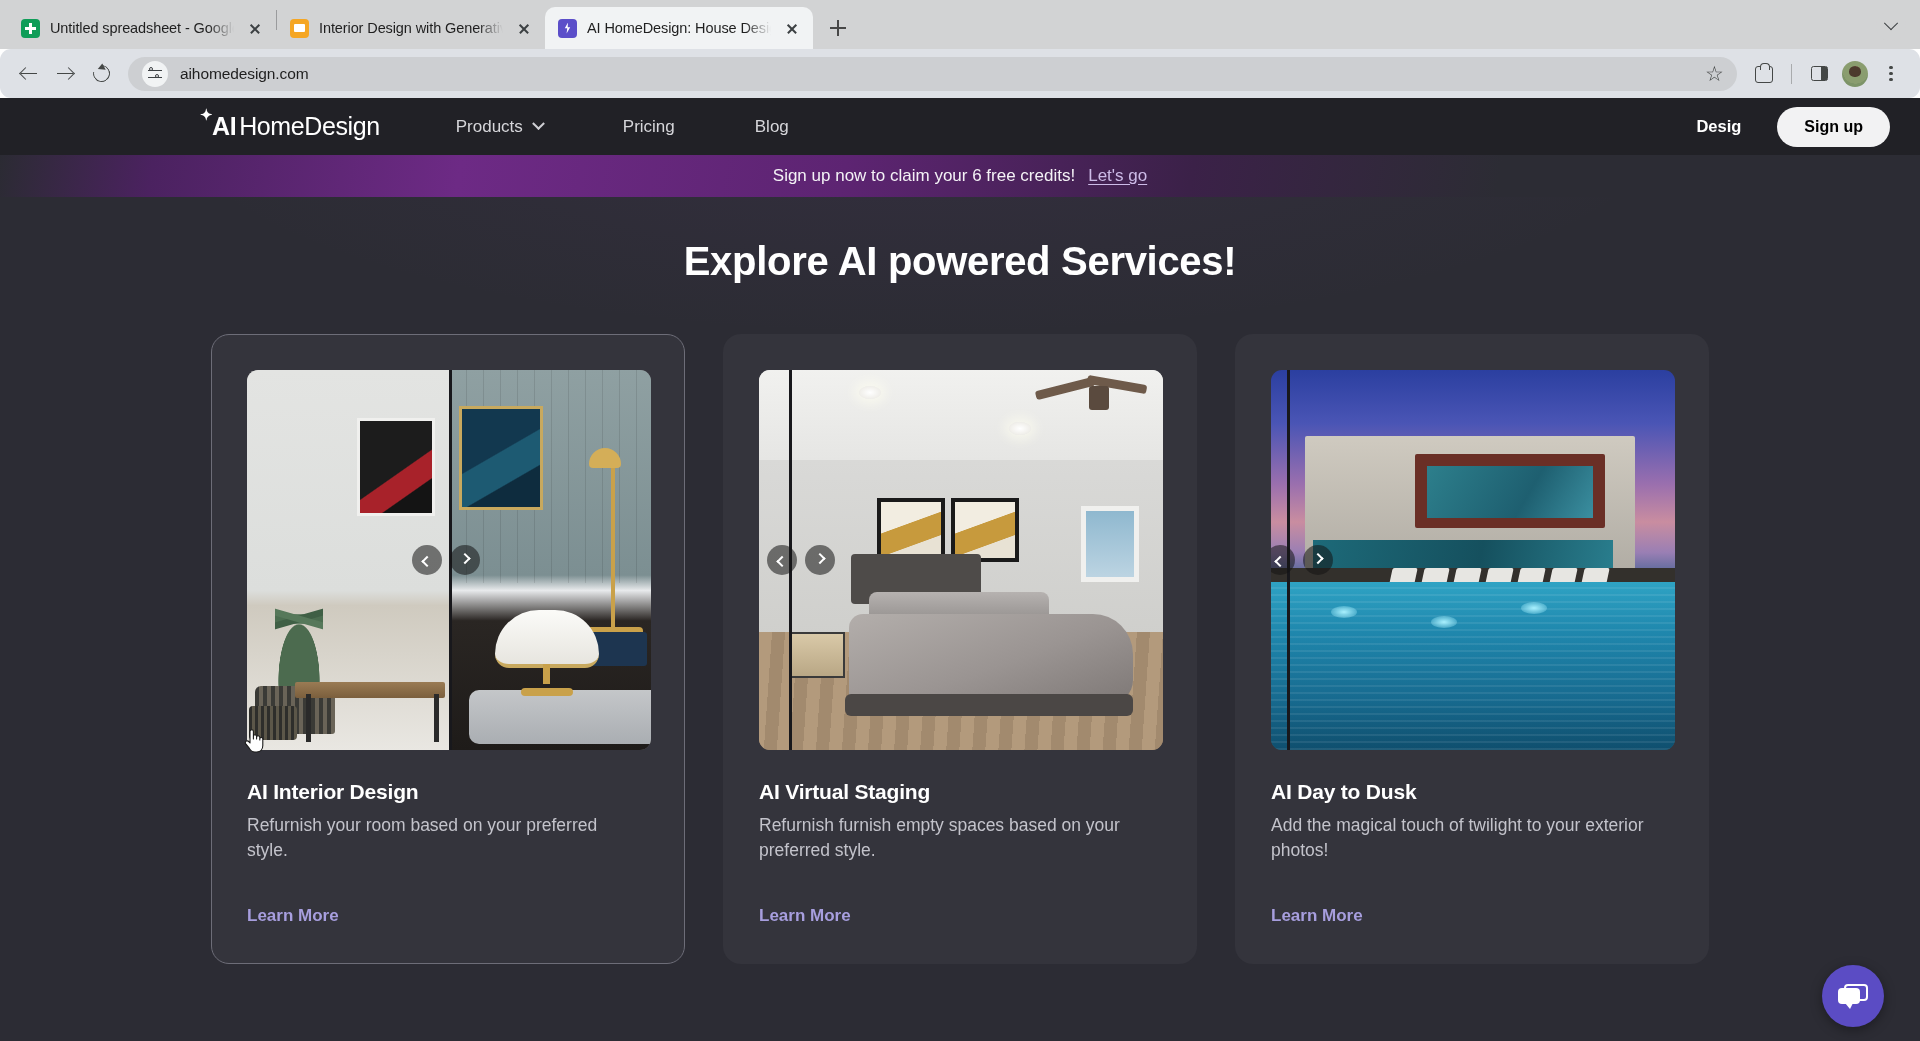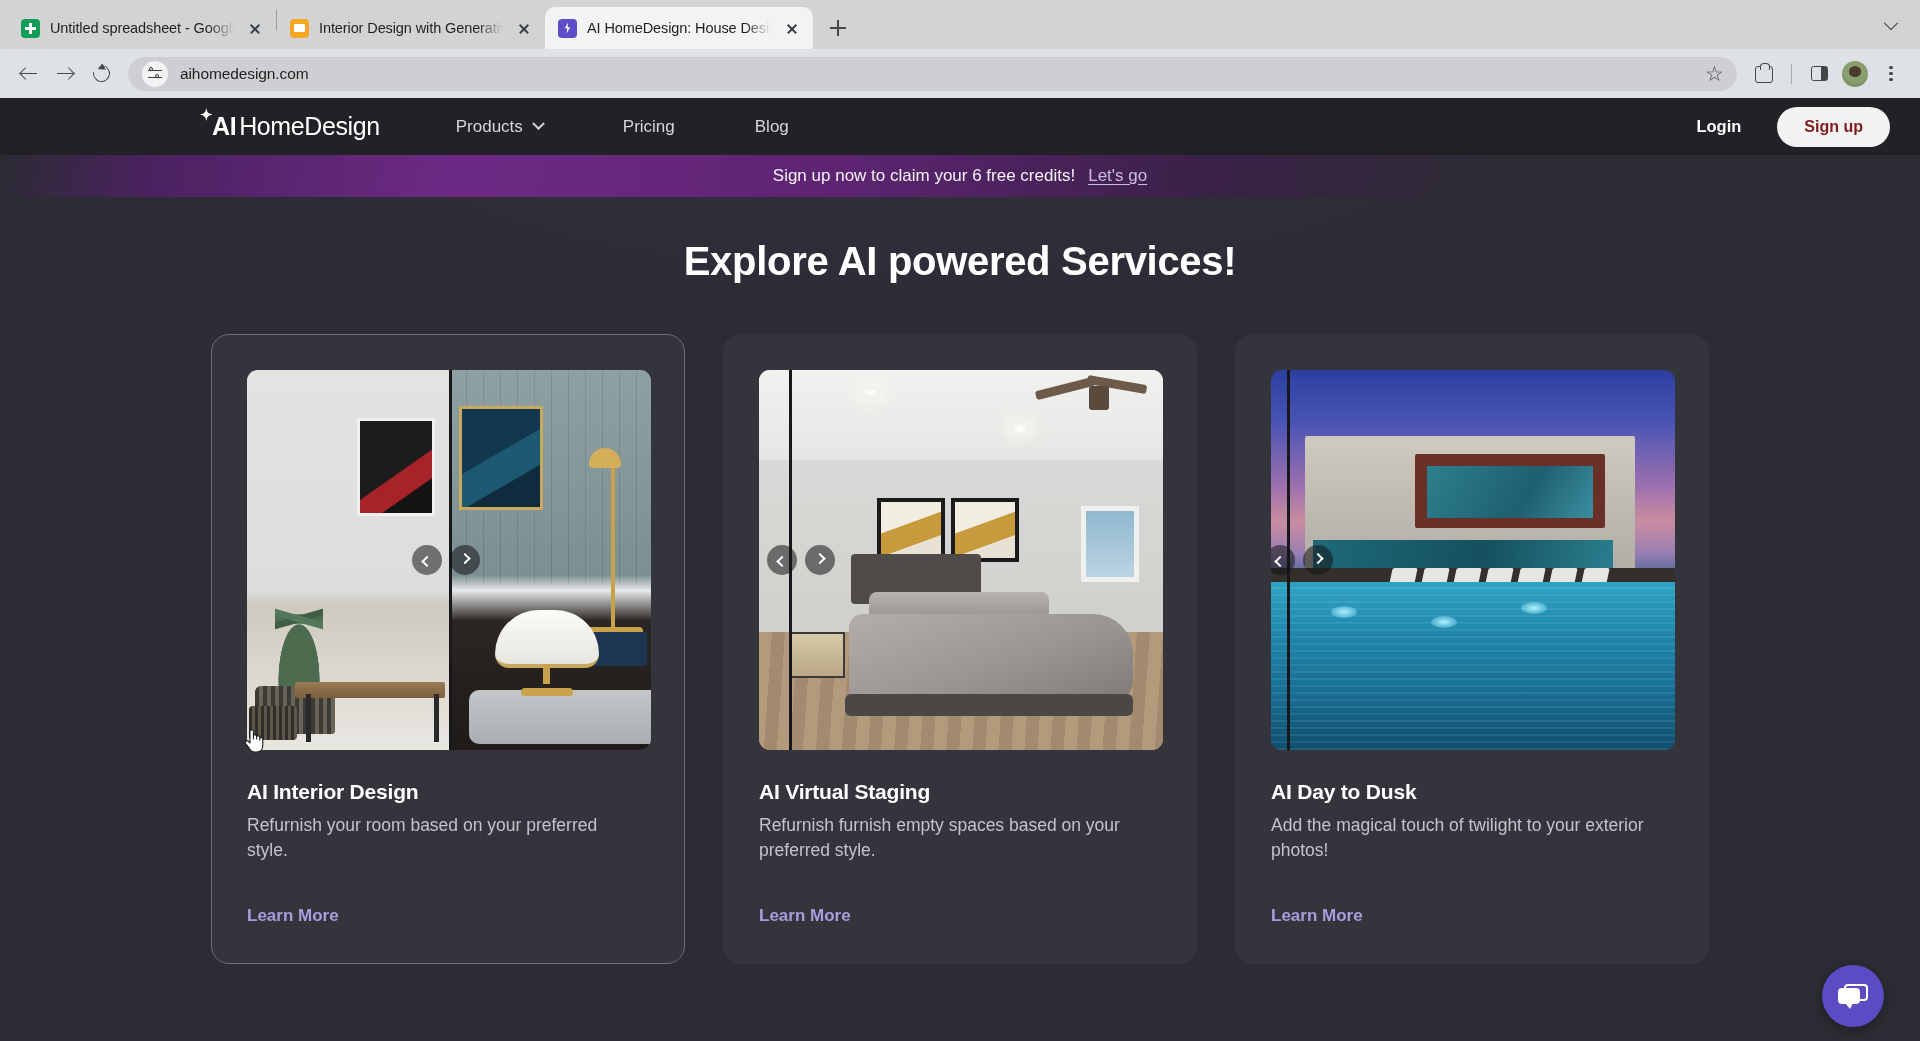--- a/index.html
+++ b/index.html
@@ -104,20 +104,21 @@
     border-bottom: 1.8px solid #3c4043;
     transform: rotate(45deg) translate(-2px,-2px);
   }
 
   .toolbar {
     height: 49px; flex: 0 0 49px;
     background: #dee1e6;
     display: flex; align-items: center;
     padding: 0 12px;
     gap: 2px;
+    border-radius: 11px;
   }
   .tb-icon {
     width: 34px; height: 34px;
     display: flex; align-items: center; justify-content: center;
     border-radius: 50%;
     position: relative;
   }
   .arrow-l, .arrow-r {
     width: 16px; height: 16px; position: relative;
   }
@@ -268,21 +269,21 @@
     width: 9px; height: 9px;
     border-right: 2px solid #cfcfd4;
     border-bottom: 2px solid #cfcfd4;
     transform: rotate(45deg) translate(-2px,-2px);
   }
   .header-right {
     margin-left: auto; display: flex; align-items: center; gap: 28px;
   }
   .login-link { color: #ffffff; font-size: 16.5px; font-weight: 600; padding: 6px 8px; }
   .signup-btn {
-    background: #f2f2f3; color: #7f1d1d;
+    background: #f2f2f3; color: #000000;
     font-size: 16px; font-weight: 700;
     border-radius: 22px;
     padding: 11px 27px;
     border: none;
     font-family: "Liberation Sans", sans-serif;
   }
 
   .promo-banner {
     height: 42px;
     background: linear-gradient(100deg, #2b2b33 0%, #4b2260 8%, #6d2a85 24%, #5d2472 44%, #3b2148 62%, #2c2c34 78%, #2c2c34 100%);
@@ -704,21 +705,21 @@
         </div>
         <div class="navitem">
           <span>Pricing</span>
         </div>
         <div class="navitem">
           <span>Blog</span>
         </div>
       </nav>
 
       <div class="header-right">
-        <span class="login-link">Login</span>
+        <span class="login-link">Desig</span>
         <button class="signup-btn">Sign up</button>
       </div>
     </div>
 
     <div class="promo-banner">
       <span class="promo-text">Sign up now to claim your 6 free credits!</span>
       <span class="promo-link">Let's go</span>
     </div>
 
     <div class="page-body">

